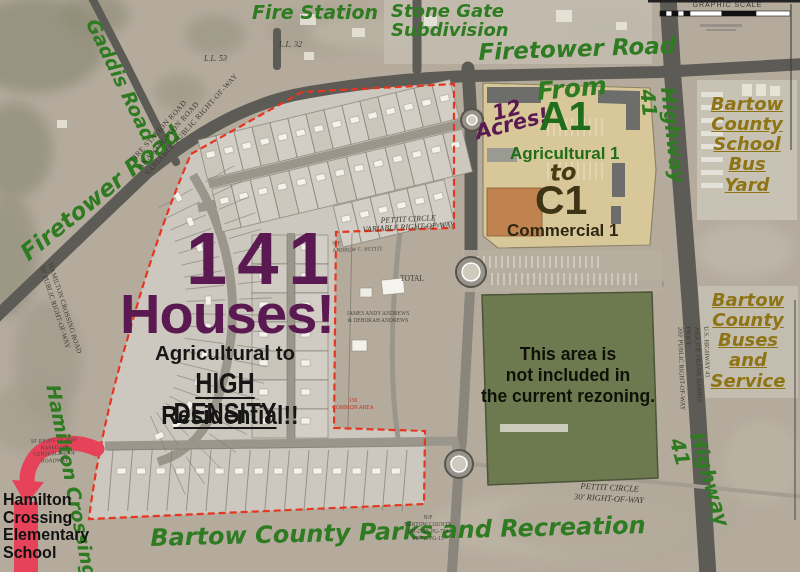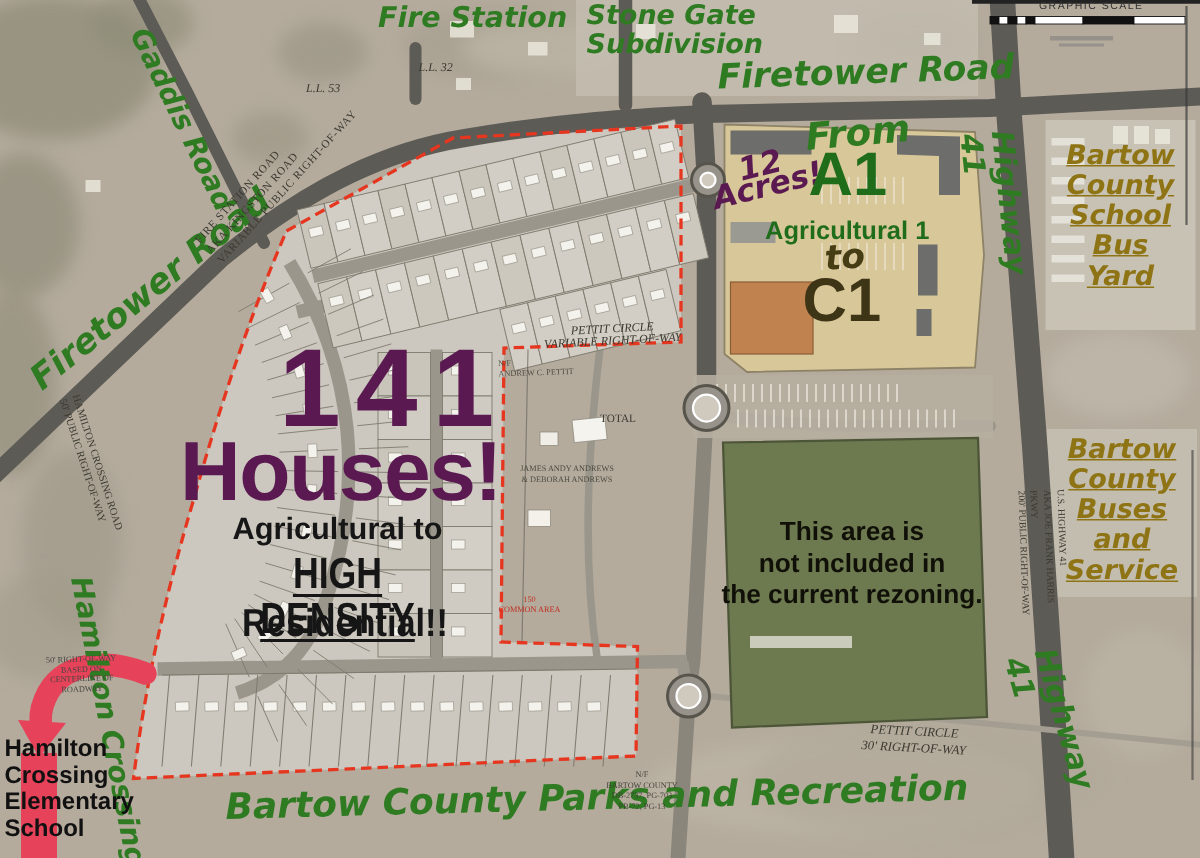--- a/index.html
+++ b/index.html
@@ -413,20 +413,21 @@
 and
 Service</div>
 
   <div class="lbl hand green" style="left:536px;top:79px;font-size:25px;transform:rotate(-5deg);">From</div>
   <div class="lbl hand purple" style="left:490px;top:103px;font-size:21px;transform:rotate(-14deg);">12</div>
   <div class="lbl hand purple" style="left:473px;top:122px;font-size:21px;transform:rotate(-14deg);">Acres!</div>
   <div class="lbl heavy" style="left:539px;top:96px;font-size:41px;color:#1f6d1a;line-height:1;">A1</div>
   <div class="lbl heavy" style="left:510px;top:145px;font-size:17px;color:#1f6d1a;">Agricultural 1</div>
   <div class="lbl hand" style="left:549px;top:161px;font-size:23px;color:#463d15;transform:rotate(-4deg);">to</div>
   <div class="lbl heavy" style="left:535px;top:180px;font-size:41px;color:#3e3517;line-height:1;">C1</div>
+  <div class="lbl heavy" style="left:507px;top:222px;font-size:17px;color:#2c2712;">Commercial 1</div>
 
   <div class="lbl heavy purple" style="left:186px;top:224px;font-size:74px;letter-spacing:10px;line-height:.95;color:#5a1950;">141</div>
   <div class="lbl heavy purple" style="left:120px;top:286px;font-size:56px;letter-spacing:-1px;line-height:1;color:#5a1950;">Houses!</div>
   <div class="lbl heavy ctr" style="left:146px;top:342px;width:158px;font-size:20.5px;">Agricultural to</div>
   <div class="lbl heavy ctr" style="left:136px;top:368px;width:178px;font-size:29px;transform:scaleX(.82);transform-origin:center;text-decoration:underline;text-underline-offset:4px;">HIGH DENSITY</div>
   <div class="lbl heavy ctr" style="left:150px;top:402px;width:160px;font-size:26px;transform:scaleX(.88);transform-origin:center;">Residential!!</div>
   <div class="lbl heavy ctr" style="left:478px;top:344px;width:180px;font-size:17.5px;line-height:1.2;color:#101008;">This area is
 not included in
 the current rezoning.</div>
 

